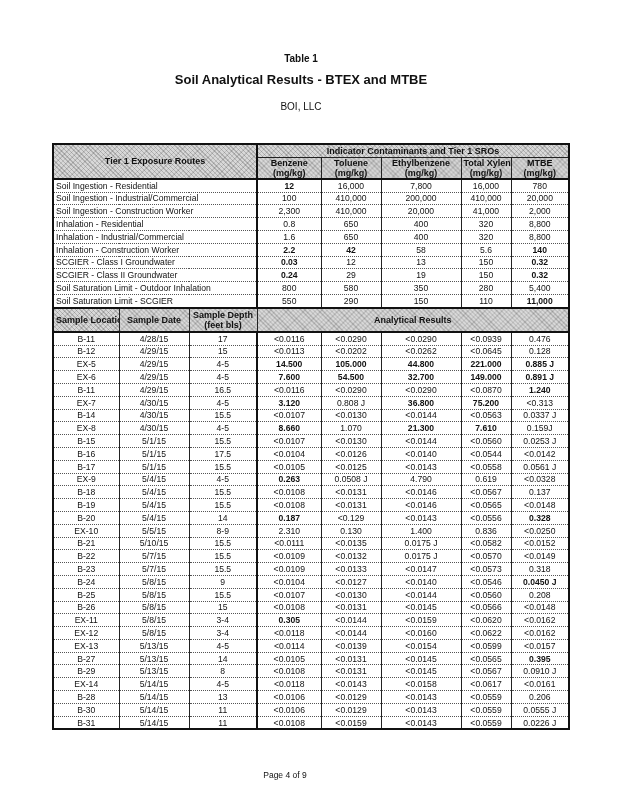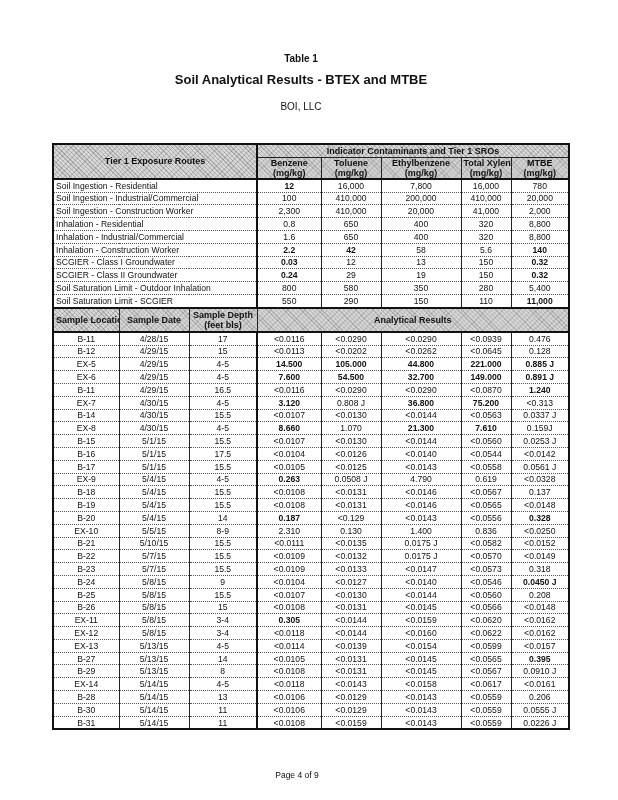--- a/index.html
+++ b/index.html
@@ -22,21 +22,21 @@
            background-image: repeating-linear-gradient(45deg, rgba(0,0,0,0.18) 0 1px, transparent 1px 3px),
                              repeating-linear-gradient(-45deg, rgba(0,0,0,0.12) 0 1px, transparent 1px 4px);
            font-weight: bold; text-align: center; }
   th.shade { font-size: 9px; }
   td.route { text-align: left !important; padding-left: 2px; }
   .b { font-weight: bold; }
   .thick-l { border-left: 2px solid #111 !important; }
   .thick-r { border-right: 2px solid #111 !important; }
   .thick-t { border-top: 2px solid #111 !important; }
   .thick-b { border-bottom: 2px solid #111 !important; }
-  .footer { position: absolute; top: 770px; left: 0; width: 570px; text-align: center; font-size: 8.5px; margin-left: 12px; }
+  .footer { position: absolute; top: 770px; left: 0; width: 570px; text-align: center; font-size: 8.5px; }
 </style>
 </head>
 <body>
 
 <div class="title-block t1">Table 1</div>
 <div class="title-block t2">Soil Analytical Results - BTEX and MTBE</div>
 <div class="title-block t3">
   <div class="lite">BOI, LLC</div>
 </div>
 

